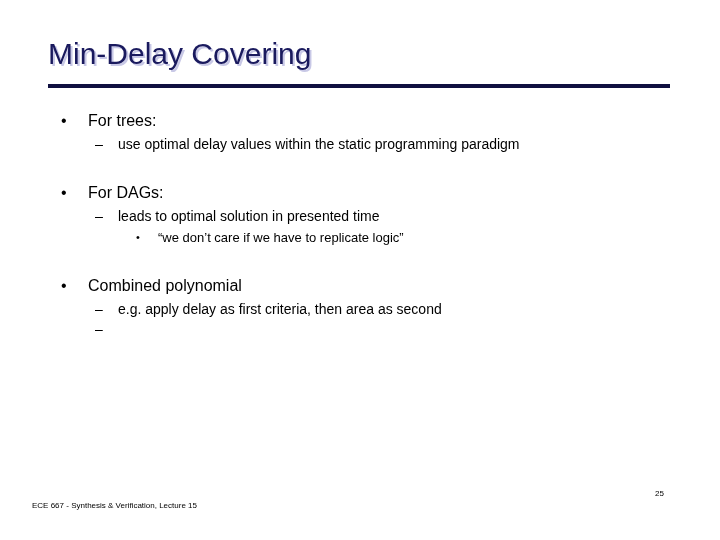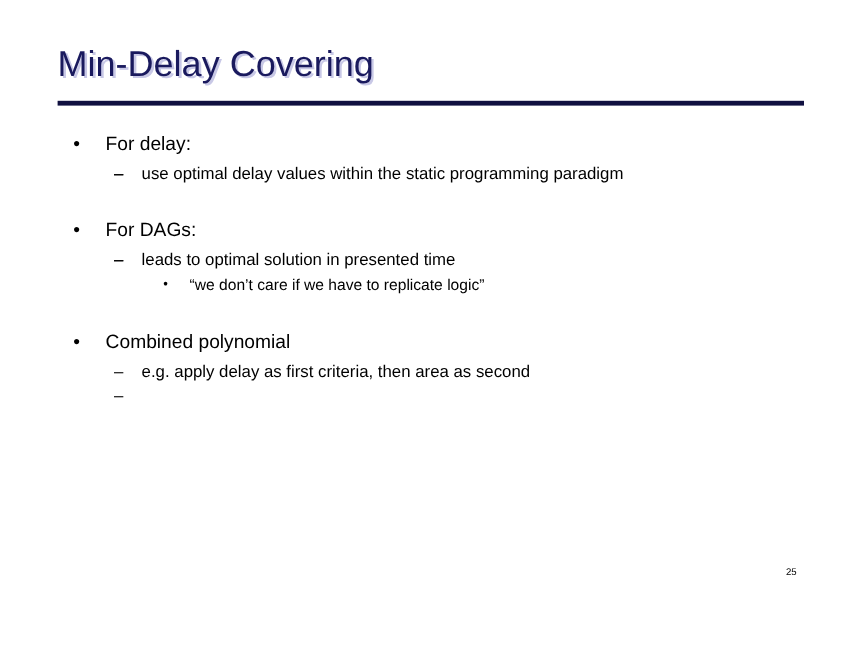--- a/index.html
+++ b/index.html
@@ -125,21 +125,21 @@
     left: 32px;
     top: 500px;
     font-size: 8px;
     color: #000000;
     line-height: 11px;
     white-space: nowrap;
   }
   .footer-right {
     position: absolute;
     left: 655px;
-    top: 471px;
+    top: 488px;
     width: 30px;
     font-size: 8px;
     color: #000000;
     line-height: 11px;
     text-align: left;
   }
 </style>
 </head>
 <body>
 
@@ -148,21 +148,21 @@
   <div class="title-block">
     <div class="slide-title">Min-Delay Covering</div>
   </div>
   <div class="title-rule"></div>
 
   <div class="body-area">
 
     <div class="group g1">
       <div class="l1">
         <span class="bullet">•</span>
-        <span>For delay:</span>
+        <span>For trees:</span>
       </div>
       <div class="l2">
         <span class="dash">–</span>
       </div>
       <div class="l2 tight">
         <span class="dash">–</span>
         <span>use optimal delay values within the static programming paradigm</span>
       </div>
     </div>
 
@@ -193,15 +193,16 @@
         <span class="dash">–</span>
         <span>e.g. apply delay as first criteria, then area as second</span>
       </div>
       <div class="l2 tight">
         <span class="dash">–</span>
       </div>
     </div>
 
   </div>
 
+  <div class="footer-left">ECE 667 - Synthesis &amp; Verification, Lecture 15</div>
   <div class="footer-right">25</div>
 
 </div>
 
 </body></html>

